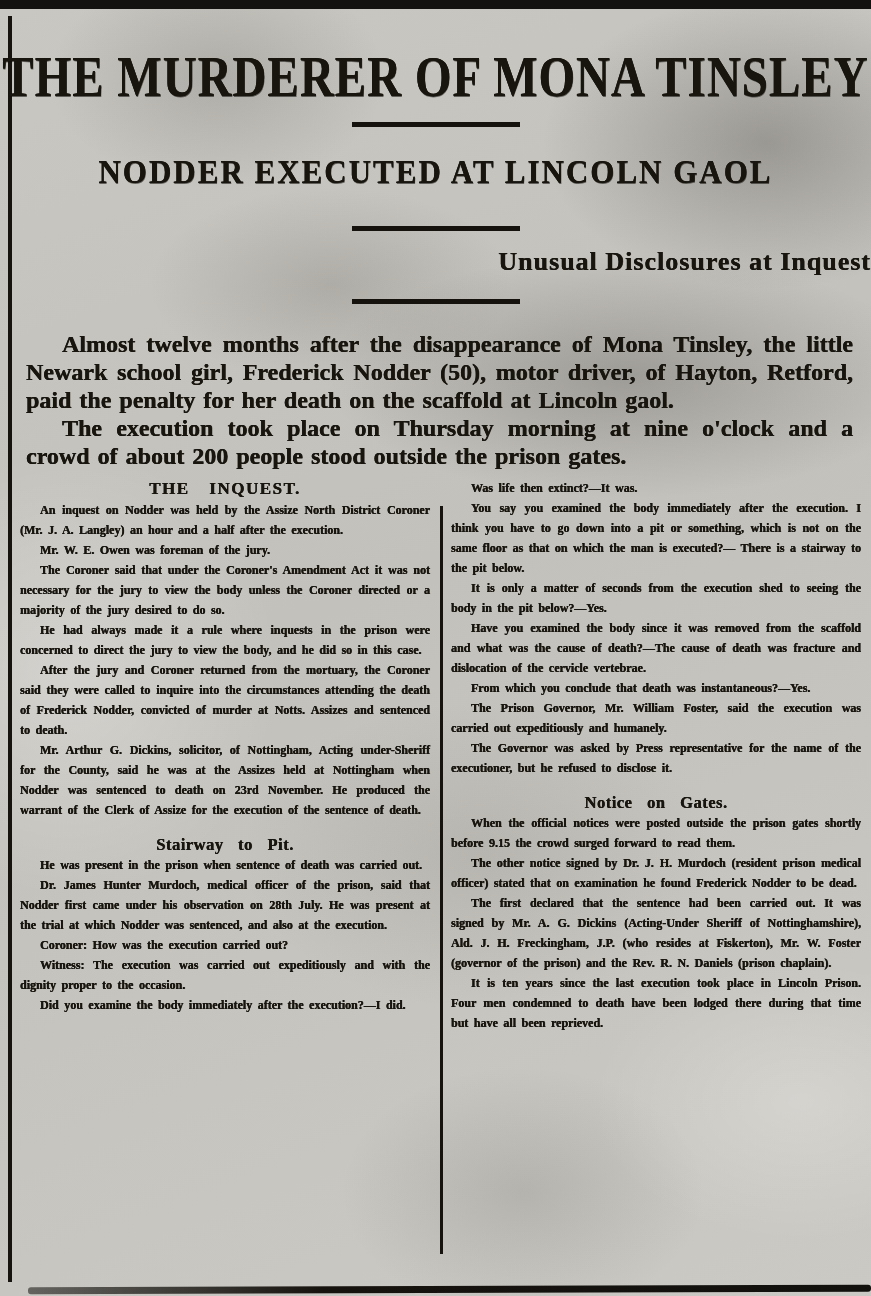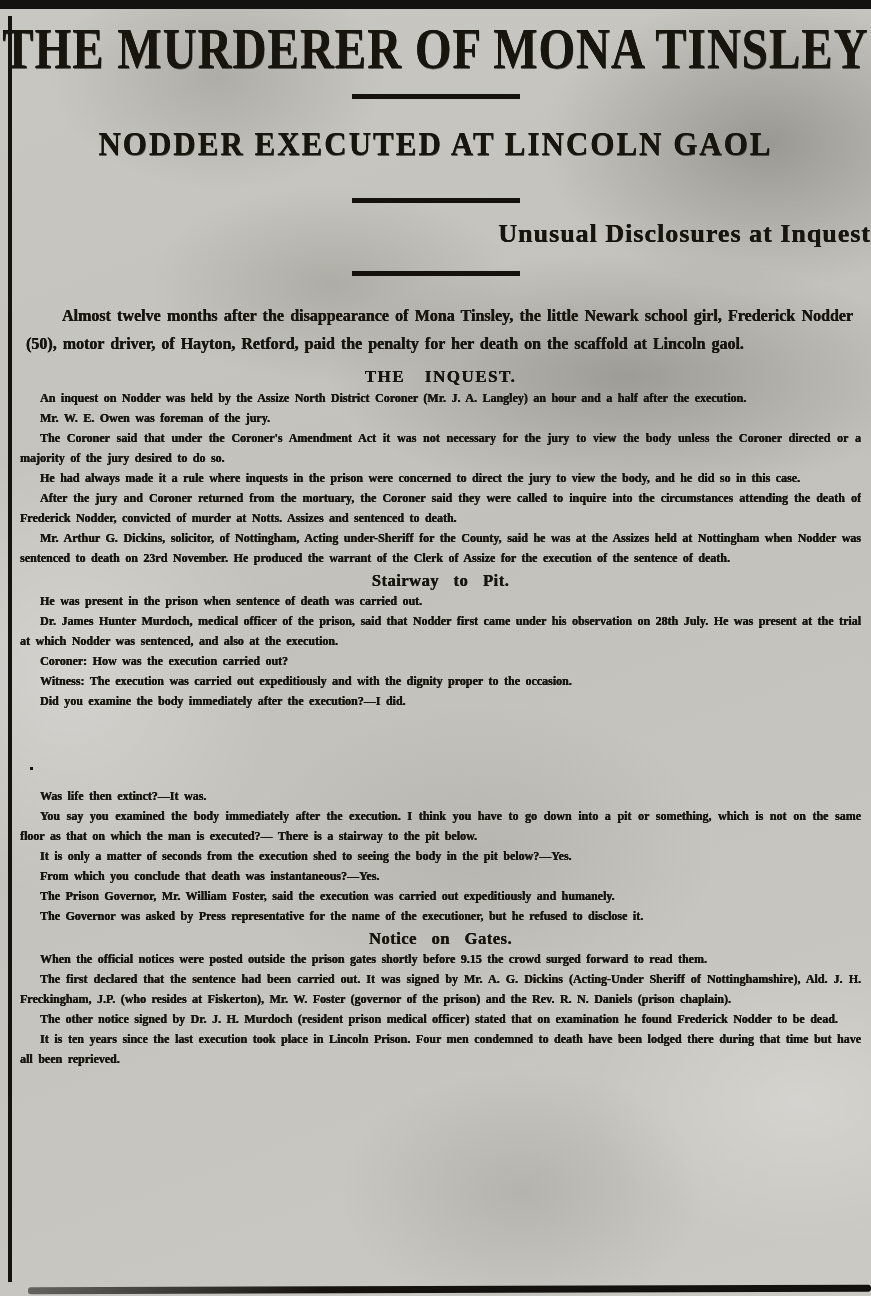--- a/index.html
+++ b/index.html
@@ -32,21 +32,21 @@
     position: absolute; top: 16px; bottom: 14px; left: 8px; width: 4px;
     background: #16130f;
   }
   .bottom-bar {
     position: absolute; left: 28px; right: 0; bottom: 3px; height: 7px;
     background: linear-gradient(90deg, rgba(20,18,15,.55), #16130f 35%, #12100d);
     border-radius: 3px;
     transform: rotate(-0.18deg);
   }
 
-  header { padding-top: 12px; }
+  header { padding-top: 40px; }
   .headline {
     text-align: center;
     font-size: 47px;
     font-weight: bold;
     letter-spacing: 1px;
     line-height: 60px;
     transform: scaleY(1.22);
     transform-origin: top center;
     white-space: nowrap;
   }
@@ -72,33 +72,32 @@
   }
   .rule {
     width: 168px; height: 5px; background: #15120e; margin: 0 auto;
   }
   .rule-1 { margin-top: 22px; }
   .rule-2 { margin-top: 37px; }
   .rule-3 { margin-top: 22px; }
 
   .lead {
     margin: 26px 18px 0 26px;
-    font-size: 16px;
+    font-size: 24px;
     font-weight: bold;
     line-height: 28px;
     text-align: justify;
   }
   .lead p { text-indent: 36px; word-spacing: 2px; }
 
   .columns {
     display: flex;
     margin: 8px 10px 0 20px;
     height: 792px;
     overflow: hidden;
-    flex-direction: column;
   }
   .col { flex: 1 1 0; min-width: 0; }
   .col-divider {
     width: 3px; background: #16130f; margin: 28px 8px 16px 10px; flex: 0 0 3px;
   }
   .col p {
     font-size: 12px;
     font-weight: bold;
     line-height: 20px;
     text-align: justify;
@@ -113,41 +112,42 @@
     word-spacing: 14px;
     line-height: 22px;
   }
   .col-subheading {
     text-align: center;
     font-size: 16.5px;
     font-weight: bold;
     letter-spacing: .5px;
     word-spacing: 10px;
     line-height: 21px;
-    margin-top: 2px;
+    margin-top: 14px;
   }
 </style>
 </head>
 <body>
 
 <div class="page">
   <div class="top-bar"></div>
   <div class="left-edge"></div>
 
   <header>
     <h1 class="headline ink">THE MURDERER OF MONA TINSLEY</h1>
     <div class="rule rule-1"></div>
     <h2 class="subheadline ink">NODDER EXECUTED AT LINCOLN GAOL</h2>
     <div class="rule rule-2"></div>
     <h3 class="crosshead ink">Unusual Disclosures at Inquest</h3>
     <div class="rule rule-3"></div>
   </header>
 
   <section class="lead ink">
     <p>Almost twelve months after the disappearance of Mona Tinsley, the little Newark school girl, Frederick Nodder (50), motor driver, of Hayton, Retford, paid the penalty for her death on the scaffold at Lincoln gaol.</p>
+    <p>The execution took place on Thursday morning at nine o'clock and a crowd of about 200 people stood outside the prison gates.</p>
   </section>
 
   <section class="columns">
     <div class="col ink">
       <h4 class="col-heading">THE INQUEST.</h4>
       <p>An inquest on Nodder was held by the Assize North District Coroner (Mr. J. A. Langley) an hour and a half after the execution.</p>
       <p>Mr. W. E. Owen was foreman of the jury.</p>
       <p>The Coroner said that under the Coroner's Amendment Act it was not necessary for the jury to view the body unless the Coroner directed or a majority of the jury desired to do so.</p>
       <p>He had always made it a rule where inquests in the prison were concerned to direct the jury to view the body, and he did so in this case.</p>
       <p>After the jury and Coroner returned from the mortuary, the Coroner said they were called to inquire into the circumstances attending the death of Frederick Nodder, convicted of murder at Notts. Assizes and sentenced to death.</p>
@@ -159,25 +159,26 @@
       <p>Witness: The execution was carried out expeditiously and with the dignity proper to the occasion.</p>
       <p>Did you examine the body immediately after the execution?—I did.</p>
     </div>
 
     <div class="col-divider"></div>
 
     <div class="col ink">
       <p>Was life then extinct?—It was.</p>
       <p>You say you examined the body immediately after the execution. I think you have to go down into a pit or something, which is not on the same floor as that on which the man is executed?— There is a stairway to the pit below.</p>
       <p>It is only a matter of seconds from the execution shed to seeing the body in the pit below?—Yes.</p>
+      <p>Have you examined the body since it was removed from the scaffold and what was the cause of death?—The cause of death was fracture and dislocation of the cervicle vertebrae.</p>
       <p>From which you conclude that death was instantaneous?—Yes.</p>
       <p>The Prison Governor, Mr. William Foster, said the execution was carried out expeditiously and humanely.</p>
       <p>The Governor was asked by Press representative for the name of the executioner, but he refused to disclose it.</p>
       <h4 class="col-subheading">Notice on Gates.</h4>
       <p>When the official notices were posted outside the prison gates shortly before 9.15 the crowd surged forward to read them.</p>
+      <p>The other notice signed by Dr. J. H. Murdoch (resident prison medical officer) stated that on examination he found Frederick Nodder to be dead.</p>
       <p>The first declared that the sentence had been carried out. It was signed by Mr. A. G. Dickins (Acting-Under Sheriff of Nottinghamshire), Ald. J. H. Freckingham, J.P. (who resides at Fiskerton), Mr. W. Foster (governor of the prison) and the Rev. R. N. Daniels (prison chaplain).</p>
-      <p>The other notice signed by Dr. J. H. Murdoch (resident prison medical officer) stated that on examination he found Frederick Nodder to be dead.</p>
       <p>It is ten years since the last execution took place in Lincoln Prison. Four men condemned to death have been lodged there during that time but have all been reprieved.</p>
     </div>
   </section>
 
   <div class="bottom-bar"></div>
 </div>
 
 </body></html>

